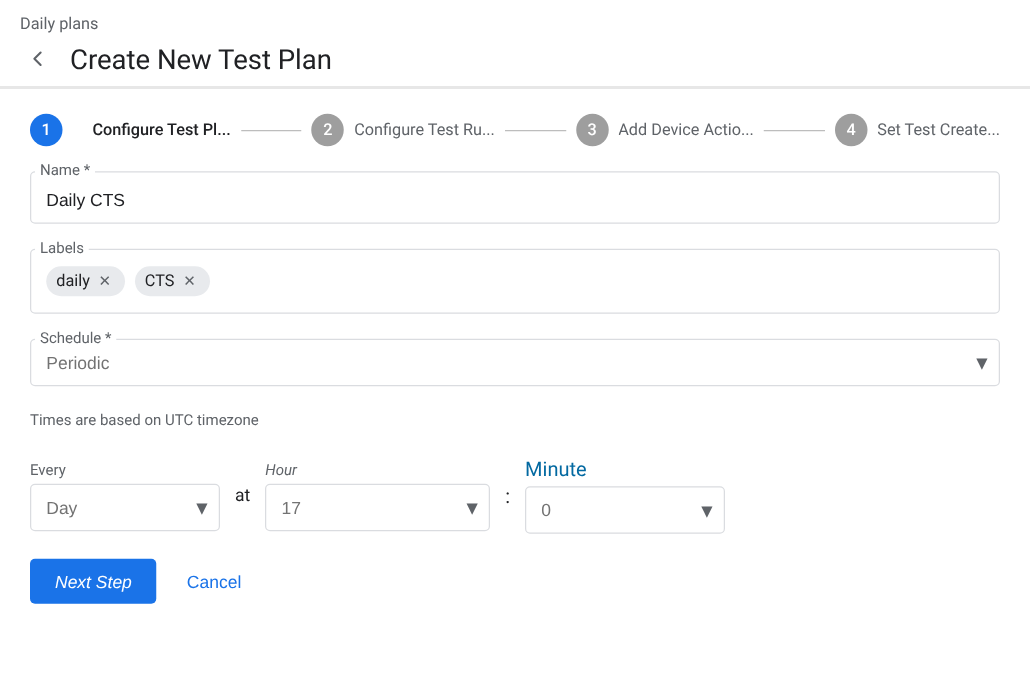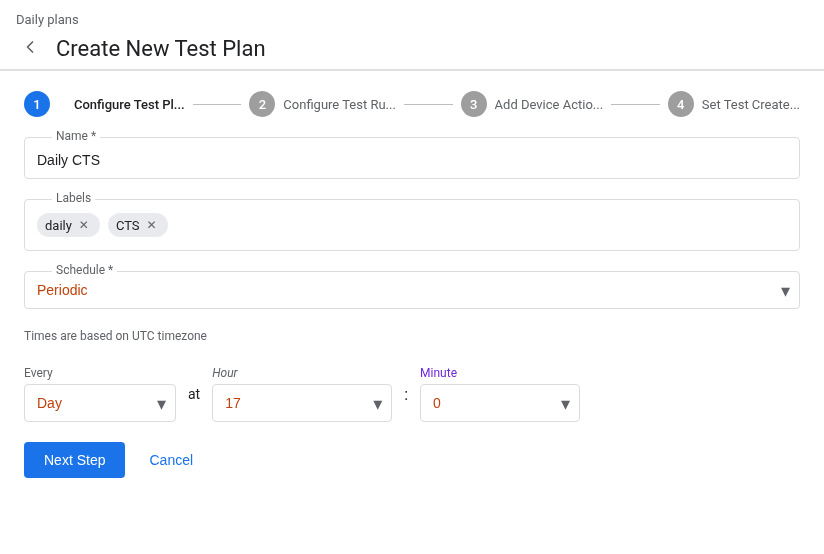--- a/index.html
+++ b/index.html
@@ -123,21 +123,21 @@
     .field-group {
       margin-bottom: 20px;
       position: relative;
     }
 
     .field-label {
       font-size: 12px;
       color: #5f6368;
       position: absolute;
       top: -8px;
-      left: 28px;
+      left: 4px;
       background: #fff;
       padding: 0 4px;
       z-index: 1;
     }
 
     .text-input {
       width: 100%;
       border: 1px solid #dadce0;
       border-radius: 4px;
       padding: 14px 12px 10px 12px;
@@ -206,21 +206,21 @@
     .select-wrapper.full-width {
       width: 100%;
     }
 
     .styled-select {
       appearance: none;
       border: 1px solid #dadce0;
       border-radius: 4px;
       padding: 10px 36px 10px 12px;
       font-size: 14px;
-      color: #c2410c;
+      color: #737373;
       background: #fff;
       cursor: pointer;
       outline: none;
       width: 100%;
     }
 
     .select-arrow {
       position: absolute;
       right: 10px;
       top: 50%;
@@ -261,22 +261,22 @@
     }
 
     .hour-label {
       font-size: 12px;
       color: #5f6368;
       margin-bottom: 4px;
       font-style: italic;
     }
 
     .minute-label {
-      font-size: 12px;
-      color: #6d28d9;
+      font-size: 16px;
+      color: #0369a1;
       margin-bottom: 4px;
     }
 
     .field-col {
       display: flex;
       flex-direction: column;
     }
 
     .actions {
       display: flex;
@@ -288,20 +288,21 @@
 
     .btn-primary {
       background: #1a73e8;
       color: #fff;
       border: none;
       border-radius: 4px;
       padding: 10px 20px;
       font-size: 14px;
       font-weight: 500;
       cursor: pointer;
+      font-style: italic;
     }
 
     .btn-text {
       background: none;
       border: none;
       color: #1a73e8;
       font-size: 14px;
       font-weight: 500;
       cursor: pointer;
       padding: 10px 8px;

